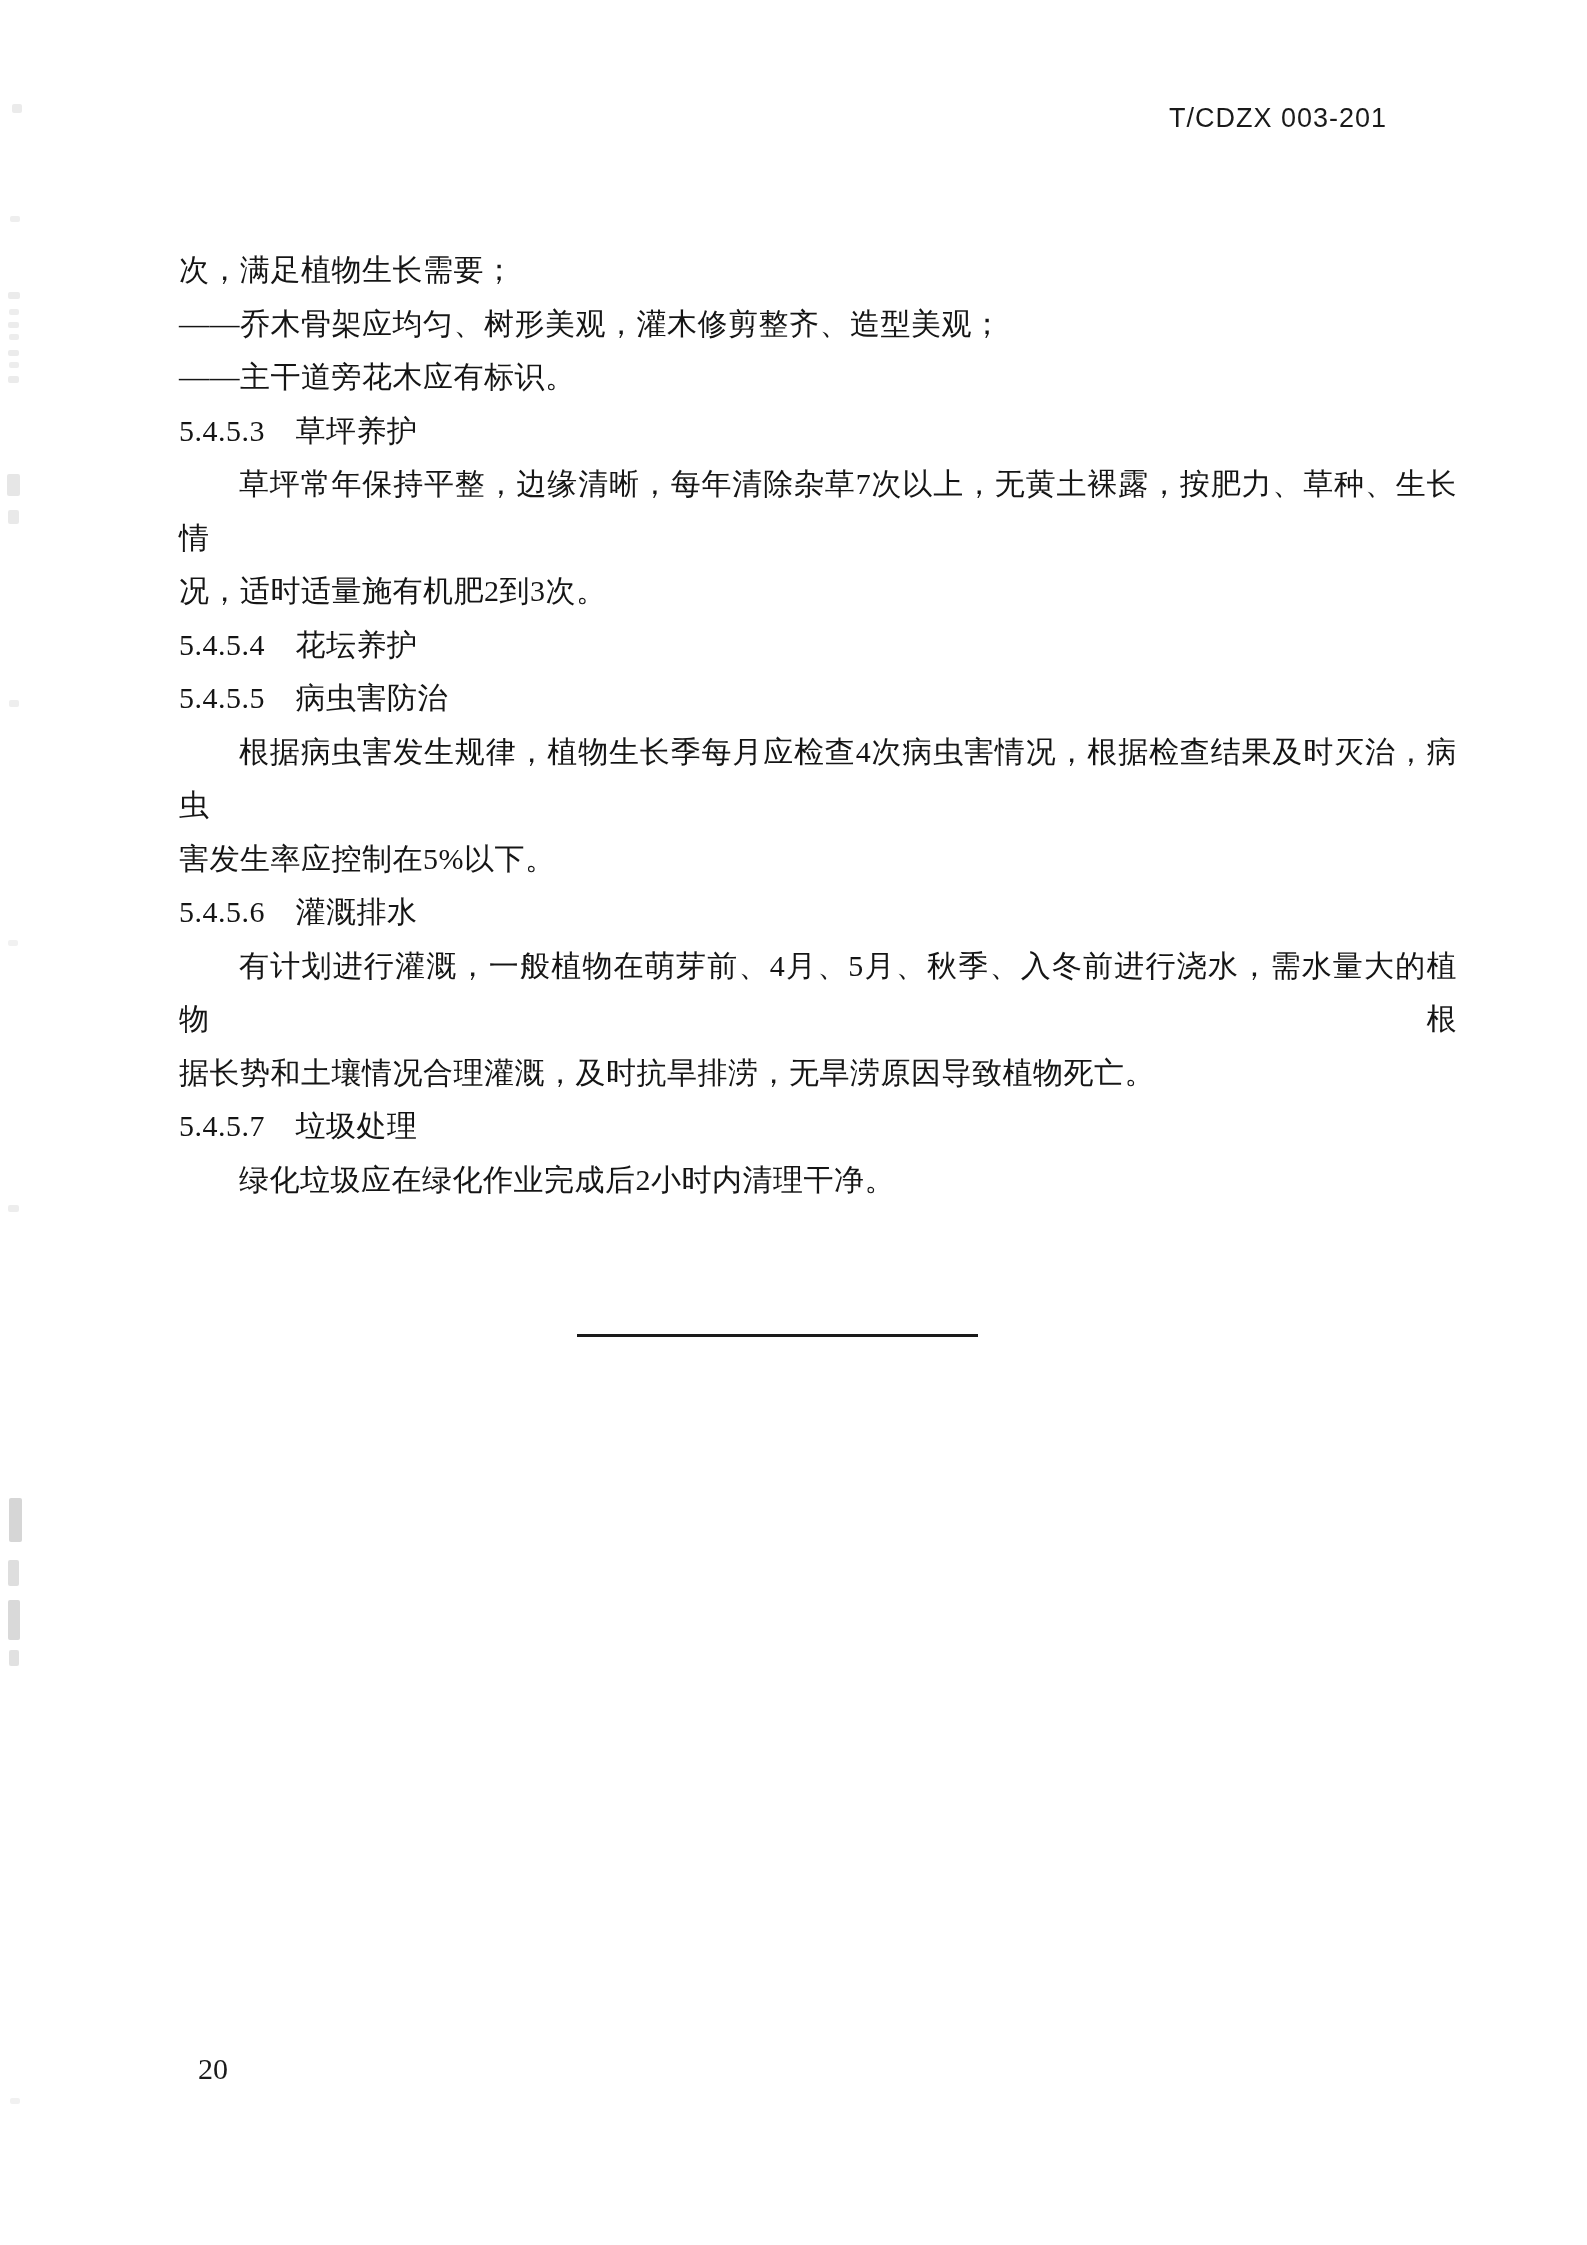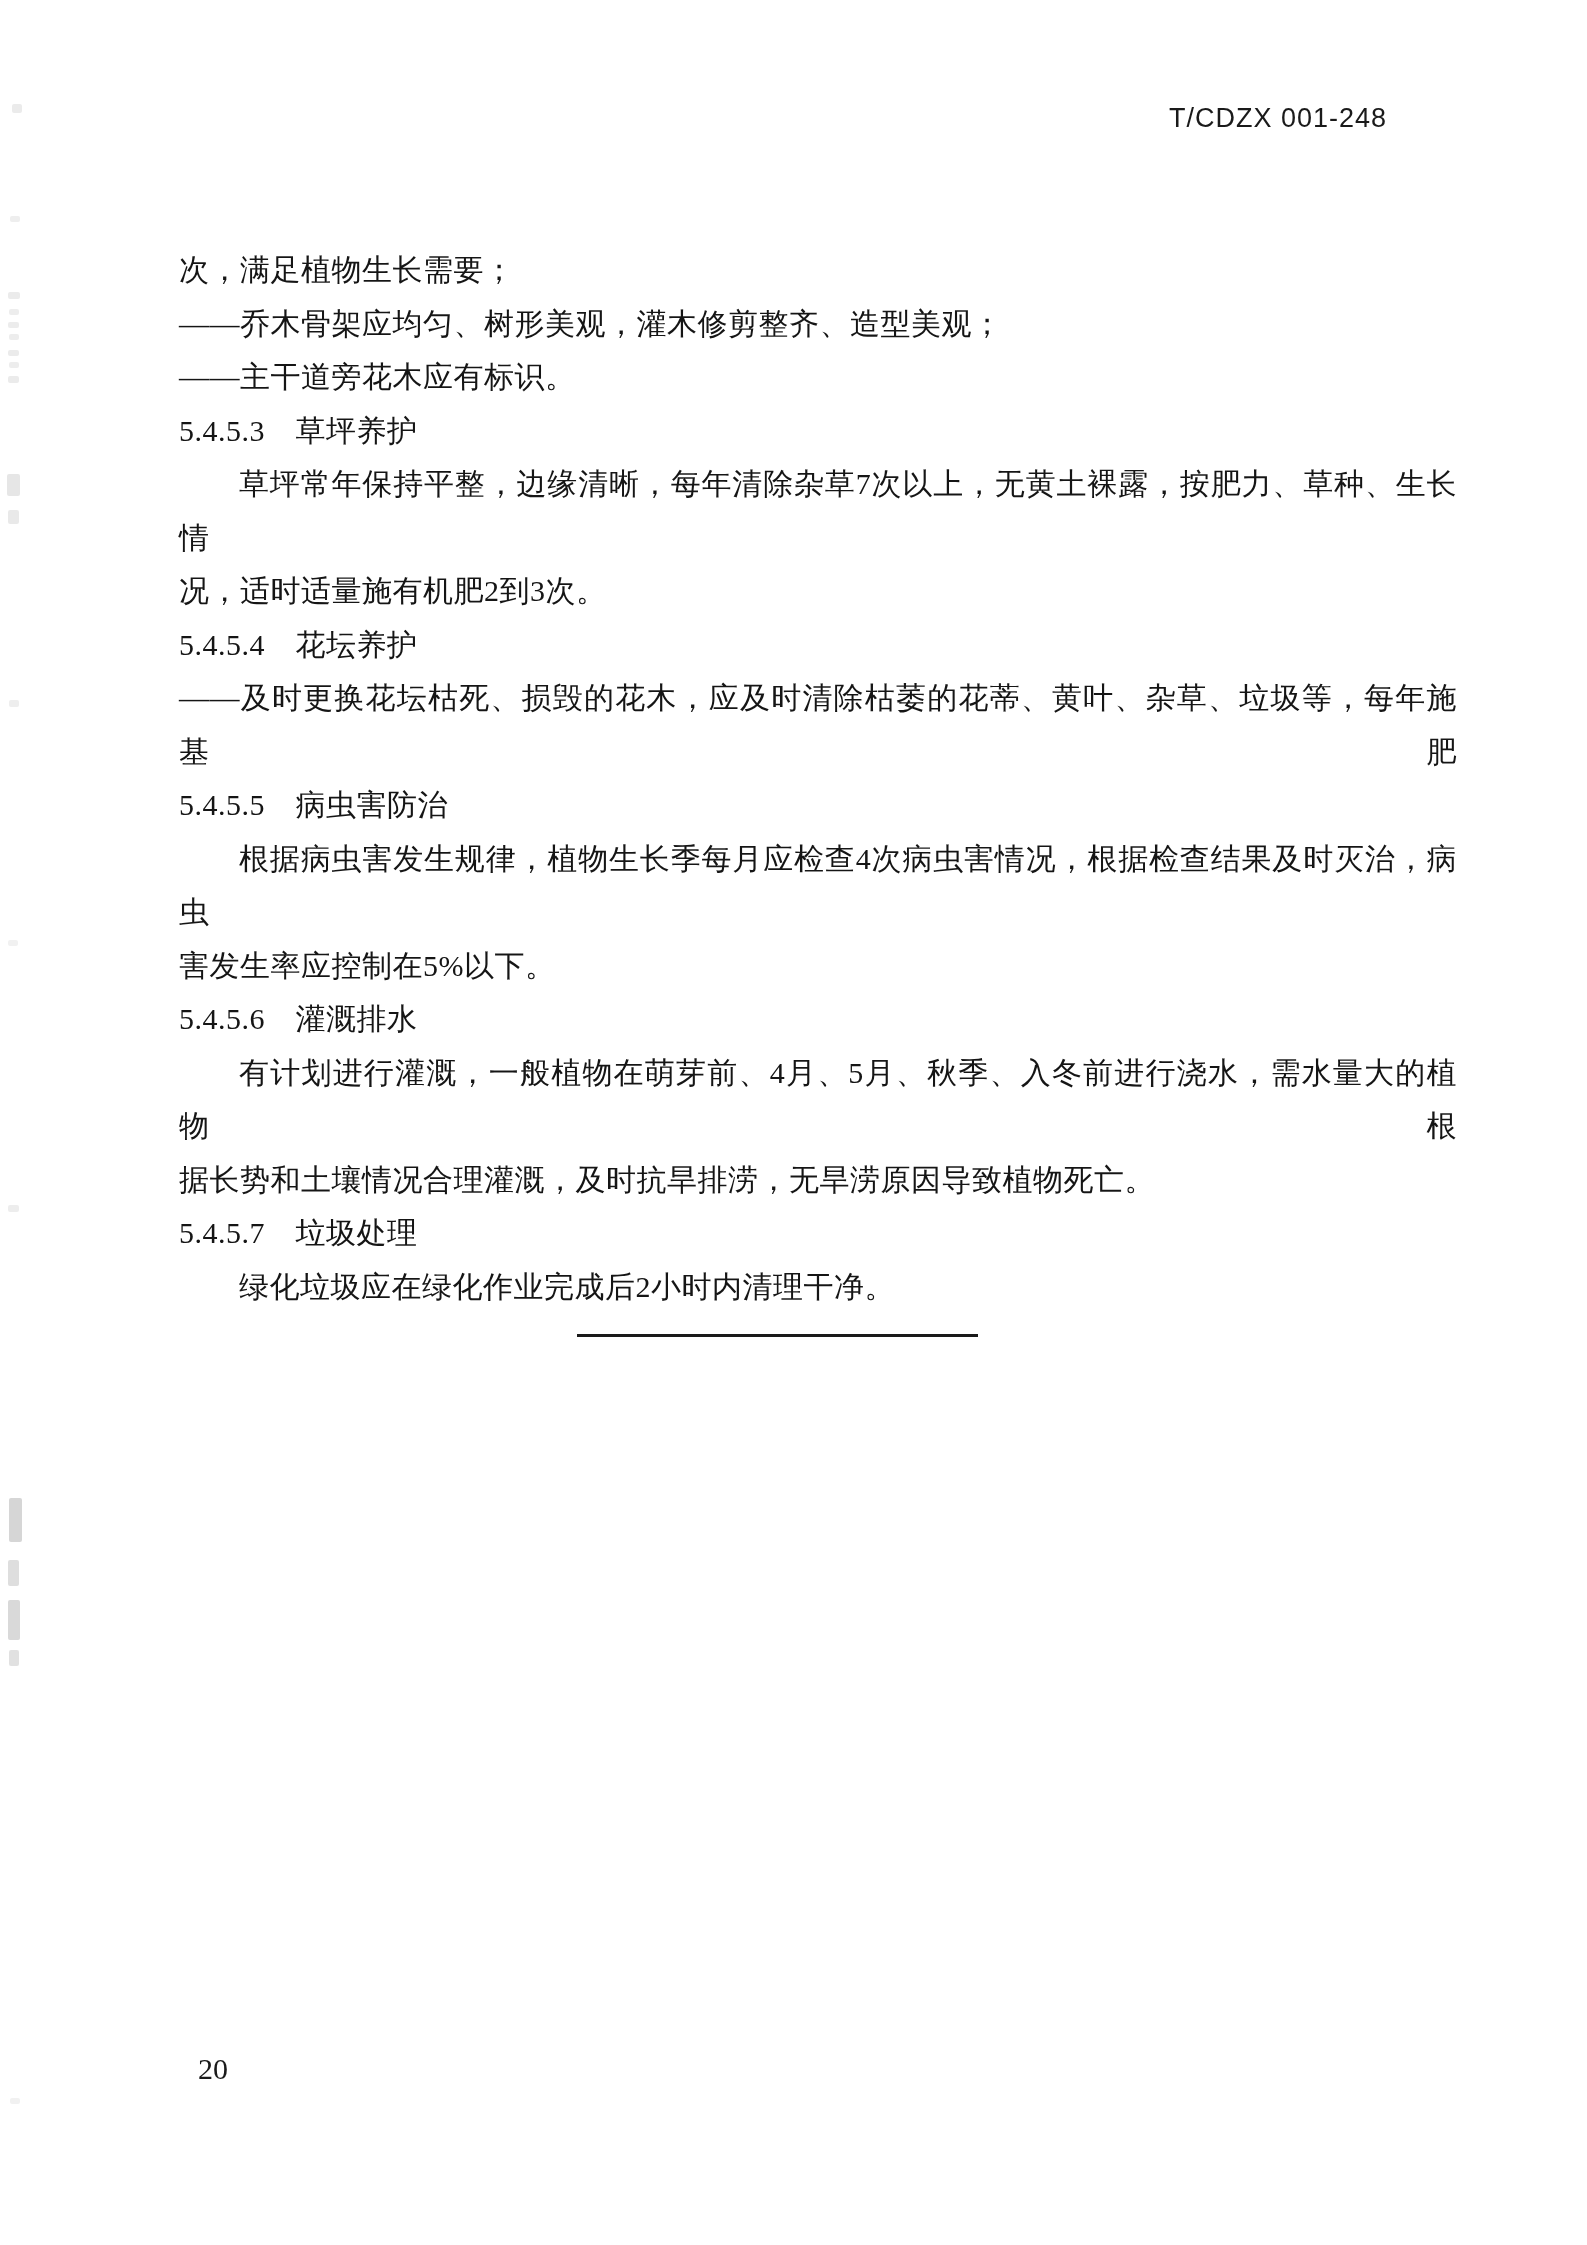--- a/index.html
+++ b/index.html
@@ -68,31 +68,30 @@
   .a16 { left:8px;   top:1560px; width:11px; height:26px; opacity:.24; }
   .a17 { left:8px;   top:1600px; width:12px; height:40px; opacity:.28; }
   .a18 { left:9px;   top:1650px; width:10px; height:16px; opacity:.22; }
   .a19 { left:10px;  top:2098px; width:10px; height:6px;  opacity:.10; }
 </style>
 </head>
 <body>
 
 <div class="page">
 
-  <div class="doc-header">T/CDZX 001-248</div>
+  <div class="doc-header">T/CDZX 003-201</div>
 
   <div class="content">
     <div class="line">次，满足植物生长需要；</div>
     <div class="line">——乔木骨架应均匀、树形美观，灌木修剪整齐、造型美观；</div>
     <div class="line">——主干道旁花木应有标识。</div>
     <div class="line">5.4.5.3　草坪养护</div>
     <div class="line indent justify">草坪常年保持平整，边缘清晰，每年清除杂草7次以上，无黄土裸露，按肥力、草种、生长情</div>
     <div class="line">况，适时适量施有机肥2到3次。</div>
     <div class="line">5.4.5.4　花坛养护</div>
-    <div class="line justify">——及时更换花坛枯死、损毁的花木，应及时清除枯萎的花蒂、黄叶、杂草、垃圾等，每年施基肥</div>
     <div class="line">5.4.5.5　病虫害防治</div>
     <div class="line indent justify">根据病虫害发生规律，植物生长季每月应检查4次病虫害情况，根据检查结果及时灭治，病虫</div>
     <div class="line">害发生率应控制在5%以下。</div>
     <div class="line">5.4.5.6　灌溉排水</div>
     <div class="line indent justify">有计划进行灌溉，一般植物在萌芽前、4月、5月、秋季、入冬前进行浇水，需水量大的植物根</div>
     <div class="line">据长势和土壤情况合理灌溉，及时抗旱排涝，无旱涝原因导致植物死亡。</div>
     <div class="line">5.4.5.7　垃圾处理</div>
     <div class="line indent">绿化垃圾应在绿化作业完成后2小时内清理干净。</div>
   </div>
 

